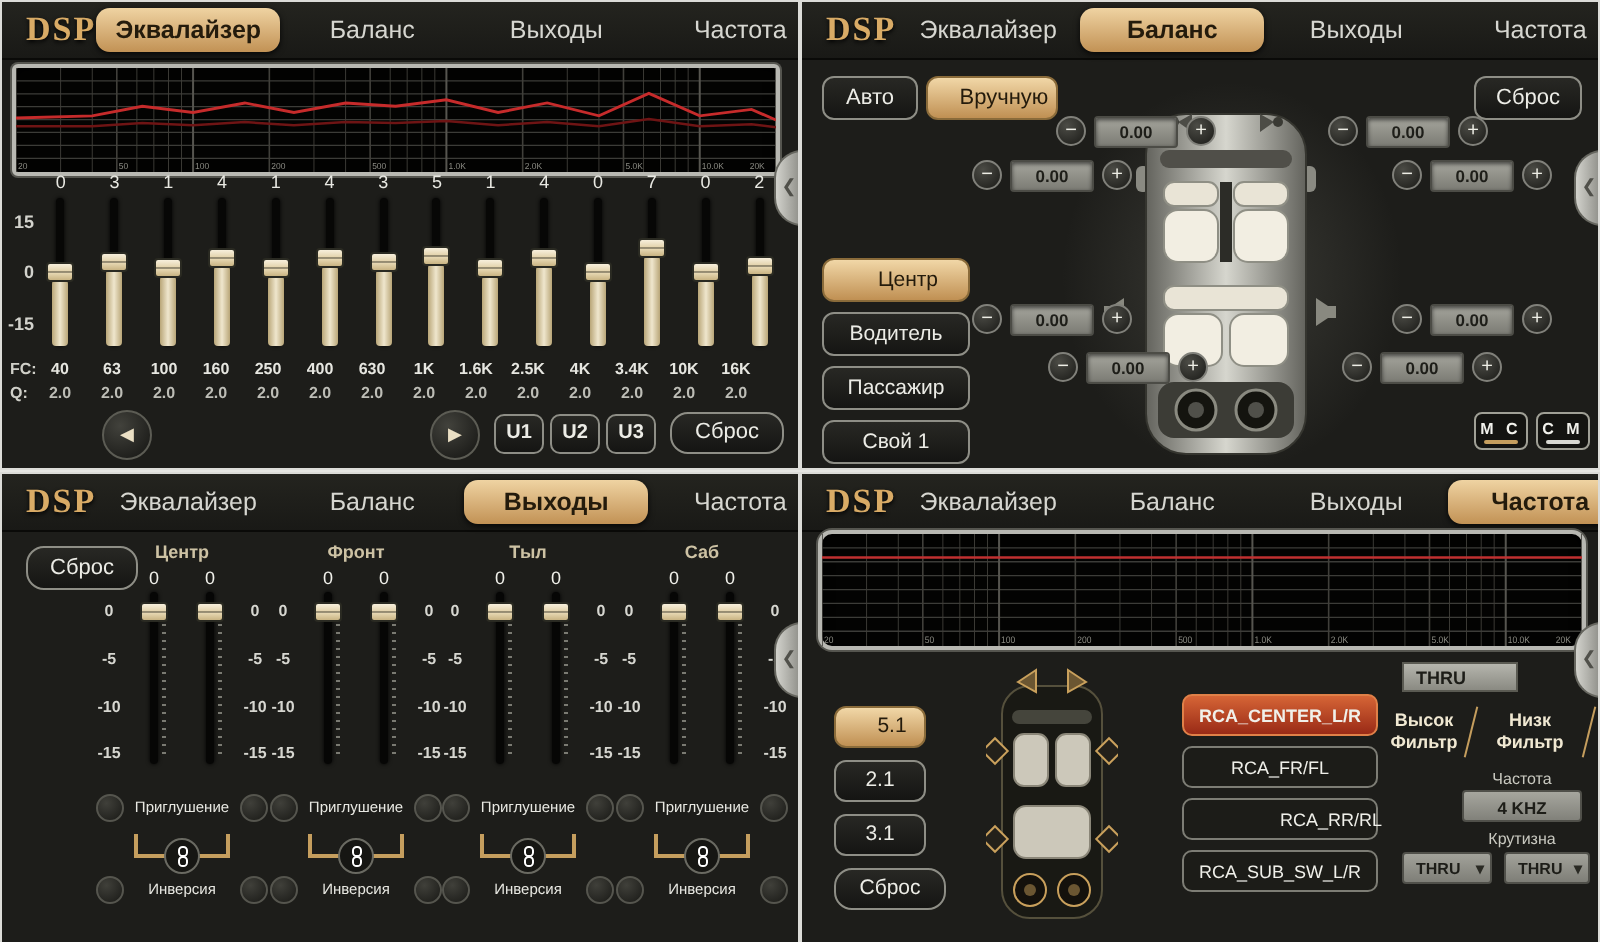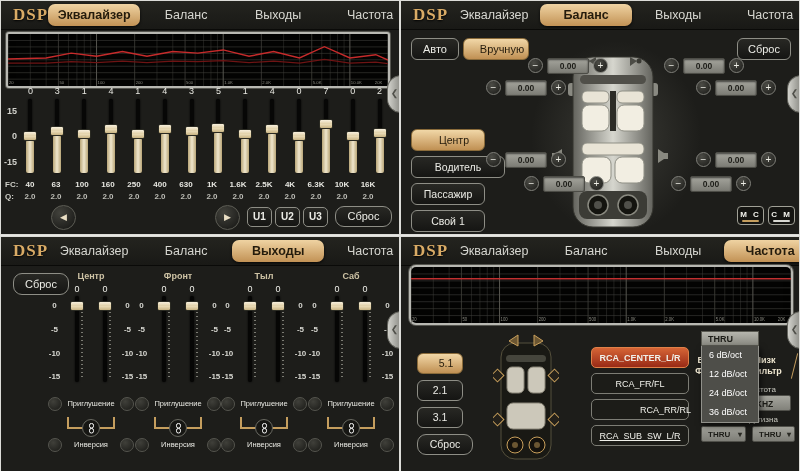--- a/index.html
+++ b/index.html
@@ -251,21 +251,21 @@
         <div class="fcell">63</div>
         <div class="fcell">100</div>
         <div class="fcell">160</div>
         <div class="fcell">250</div>
         <div class="fcell">400</div>
         <div class="fcell">630</div>
         <div class="fcell">1K</div>
         <div class="fcell">1.6K</div>
         <div class="fcell">2.5K</div>
         <div class="fcell">4K</div>
-        <div class="fcell">6.3K</div>
+        <div class="fcell">3.4K</div>
         <div class="fcell">10K</div>
         <div class="fcell">16K</div>
       </div>
     <div class="fq-row" id="q-row" style="top:190px">
       <span class="lbl">Q:</span>
     <div class="fcell qcell">2.0</div>
         <div class="fcell qcell">2.0</div>
         <div class="fcell qcell">2.0</div>
         <div class="fcell qcell">2.0</div>
         <div class="fcell qcell">2.0</div>
@@ -342,21 +342,21 @@
       <rect x="15" y="106" width="29" height="26" rx="7" fill="#f2eee2" stroke="#8f8f85"></rect>
       <rect x="48" y="106" width="29" height="26" rx="7" fill="#f2eee2" stroke="#8f8f85"></rect>
       <rect x="12" y="140" width="68" height="28" rx="8" fill="#3c3c36"></rect>
       <circle cx="31" cy="154" r="10" fill="#14140f" stroke="#8a8a80" stroke-width="1.5"></circle>
         <circle cx="31" cy="154" r="4" fill="#50504a"></circle>
       <circle cx="61" cy="154" r="10" fill="#14140f" stroke="#8a8a80" stroke-width="1.5"></circle>
         <circle cx="61" cy="154" r="4" fill="#50504a"></circle>
     </svg>
     <div id="tr-buttons">
         <div class="btn gold" style="left: 10px; top: 128px; width: 74px; height: 22px; line-height: 20px; font-size: 10.5px;">Центр</div>
-        <div class="btn" style="left: 10px; top: 155px; width: 94px; height: 22px; line-height: 20px; font-size: 10.5px;">Водитель</div>
+        <div class="btn" style="left: 10px; top: 155px; width: 74px; height: 22px; line-height: 20px; font-size: 10.5px;">Водитель</div>
         <div class="btn" style="left: 10px; top: 182px; width: 74px; height: 22px; line-height: 20px; font-size: 10.5px;">Пассажир</div>
         <div class="btn" style="left: 10px; top: 209px; width: 74px; height: 22px; line-height: 20px; font-size: 10.5px;">Свой 1</div>
       </div>
     <div id="tr-spinners">
         <div class="spin" style="left: 127px; top: 57px;">
           <div class="spin-btn">−</div>
           <div class="spin-box">0.00</div>
           <div class="spin-btn">+</div>
         </div>
         <div class="spin" style="left: 263px; top: 57px;">
@@ -668,37 +668,31 @@
       <rect x="57" y="82" width="9" height="9" transform="rotate(45 61.5 86.5)" fill="#23201a" stroke="#c9a05c"></rect>
       <circle cx="22" cy="112" r="8" fill="#14110c" stroke="#c9a05c"></circle>
         <circle cx="22" cy="112" r="3" fill="#6b5632"></circle>
       <circle cx="44" cy="112" r="8" fill="#14110c" stroke="#c9a05c"></circle>
         <circle cx="44" cy="112" r="3" fill="#6b5632"></circle>
     </svg>
     <div id="rca-col">
         <div class="rca-btn active" style="top: 110px;">RCA_CENTER_L/R</div>
         <div class="rca-btn" style="top: 136px;">RCA_FR/FL</div>
         <div class="rca-btn" style="top: 162px; padding-left: 48px;">RCA_RR/RL</div>
-        <div class="rca-btn" style="top: 188px; text-decoration: underline;">RCA_SUB_SW_L/R</div>
+        <div class="rca-btn" style="top: 188px;">RCA_SUB_SW_L/R</div>
       </div>
 
     <div class="ftab" style="left:288px;top:118px;width:46px">Высок Фильтр</div>
     <div class="ftab" style="left:336px;top:118px;width:56px">Низк Фильтр</div>
     <div class="slant" style="left:334px;top:116px;transform:rotate(14deg)"></div>
     <div class="slant" style="left:393px;top:116px;transform:rotate(14deg)"></div>
     <div class="flabel" style="left:330px;top:148px;width:60px">Частота</div>
     <div class="fval" style="left:330px;top:158px;width:60px">4 KHZ</div>
     <div class="flabel" style="left:330px;top:178px;width:60px">Крутизна</div>
     <div class="sel" style="left:300px;top:189px;width:45px">THRU</div>
     <div class="sel" style="left:351px;top:189px;width:43px">THRU</div>
     <div id="dropdown">
       <div id="dd-head">THRU</div>
-      <div id="dd-list">
-          <div class="dd-item">6 dB/oct</div>
-          <div class="dd-item">12 dB/oct</div>
-          <div class="dd-item">24 dB/oct</div>
-          <div class="dd-item">36 dB/oct</div>
-        </div>
     </div>
     <div class="handle">❮</div>
   </div>
 
 </div>
 
 </body></html>

